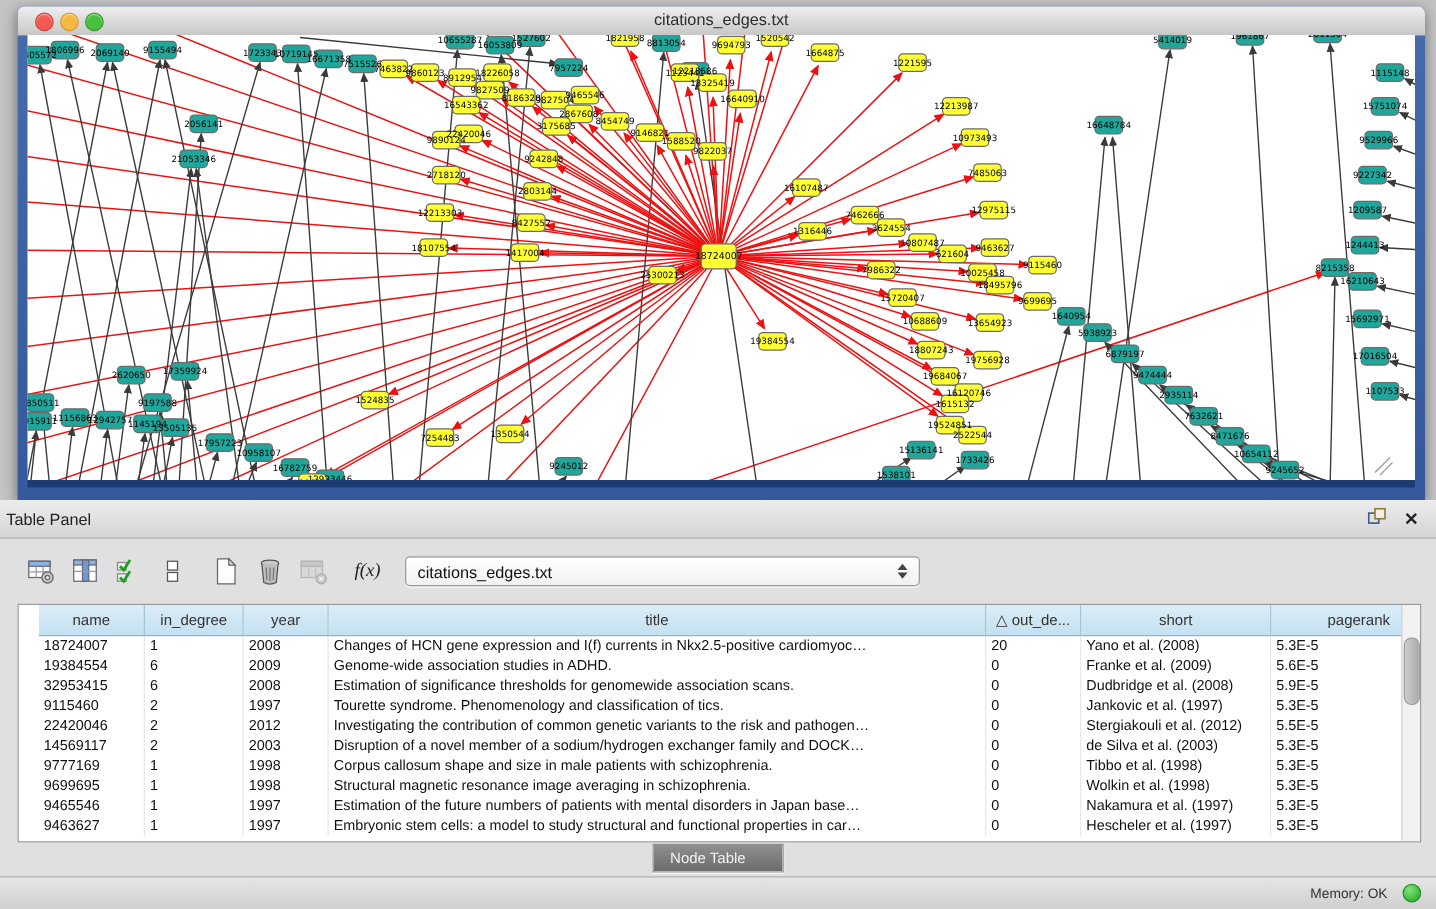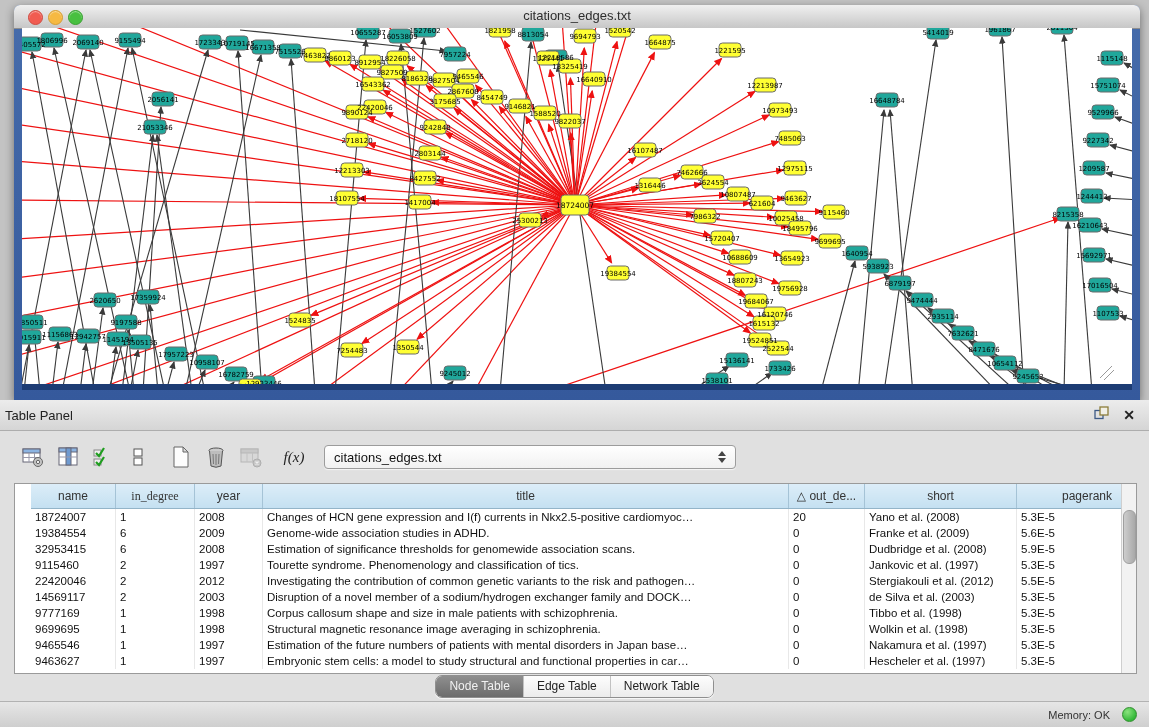--- a/index.html
+++ b/index.html
@@ -92,22 +92,22 @@
   .vthumb{
     position:absolute;left:1px;top:26px;width:11px;height:52px;
     background:linear-gradient(90deg,#cdcdcd,#a9a9a9);
     border:1px solid #9f9f9f;border-radius:6px;
   }
   .tabbar{
     position:absolute;left:0;top:273px;width:100%;height:26px;
     display:flex;justify-content:center;align-items:center;
   }
   .segments{
-    display:flex;height:21px;border:1px solid #8f8f8f;border-radius:7px;
-    overflow:hidden;background:#fff;box-shadow:0 1px 1px rgba(255,255,255,.8);
+    display:flex;height:21px;border:1px solid #8f8f8f;border-radius:0;
+    overflow:hidden;background:#fff;box-shadow:0 1px 1px rgba(255,255,255,.8);flex-direction:column;
   }
   .seg{
     padding:0 13px;line-height:21px;font-size:12px;color:#222;
     background:linear-gradient(#fdfdfd,#ececec);border-left:1px solid #c2c2c2;
   }
   .seg:first-child{border-left:none;}
   .seg.selected{background:linear-gradient(#8f8f8f,#6c6c6c);color:#f2f2f2;}
   .statusbar{
     position:absolute;left:0;bottom:0;width:100%;height:26px;
     background:linear-gradient(#e6e6e6,#cfcfcf);border-top:1px solid #b2b2b2;
@@ -628,21 +628,21 @@
           <i class="down"></i>
         </span>
     </div>
   </div>
 
   <div class="table-wrap">
     <table class="node-table">
       <thead>
           <tr id="hdr-row">
             <th style="width: 82px;">name</th>
-            <th style="width: 76px; font-family: Liberation Serif, serif;">in_degree</th>
+            <th style="width: 76px;">in_degree</th>
             <th style="width: 65px;">year</th>
             <th style="width: 523px;">title</th>
             <th style="width: 73px;">△ out_de...</th>
             <th style="width: 149px; text-align: center;">short</th>
             <th style="width: 138px;">pagerank</th>
           </tr>
         </thead>
       <tbody id="tbl-body">
           <tr>
             <td>18724007</td>

